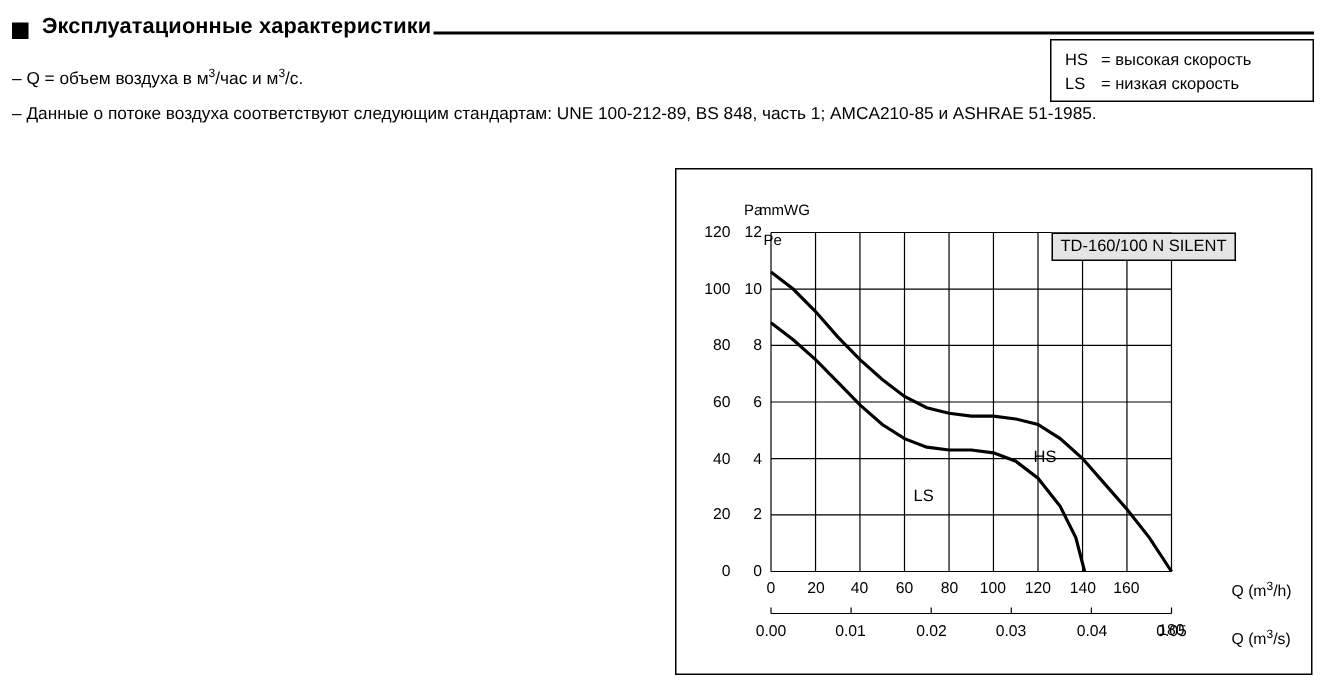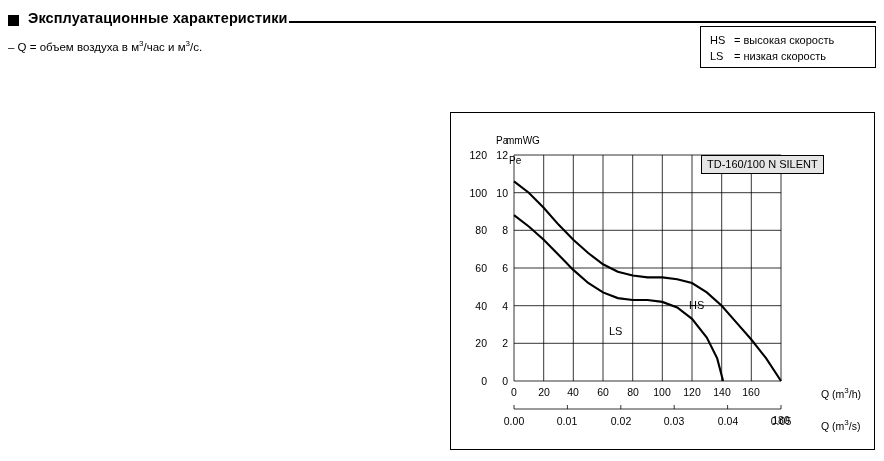--- a/index.html
+++ b/index.html
@@ -52,21 +52,21 @@
 
   
   #notes {
     position: absolute;
     left: 8px;
     top: 37px;
     width: 700px;
   }
   .note-line {
     font-size: 11.5px;
-    line-height: 13px;
+    line-height: 23px;
     white-space: nowrap;
   }
   sup { font-size: 8px; vertical-align: super; }
 
   
   #legend-box {
     position: absolute;
     left: 700px;
     top: 26px;
     width: 176px;
@@ -155,20 +155,21 @@
 <div id="header">
   <div id="header-square"></div>
   <div id="header-title">Эксплуатационные характеристики</div>
   <div id="header-rule"></div>
 </div>
 
 <div id="notes">
   <div class="note-line">
     <span>– Q = объем воздуха в м</span><sup>3</sup><span>/час и м</span><sup>3</sup><span>/с.</span>
   </div>
+  <div class="note-line">– Данные о потоке воздуха соответствуют следующим стандартам: UNE 100-212-89, BS 848, часть 1; AMCA210-85 и ASHRAE 51-1985.</div>
 </div>
 
 <div id="legend-box">
   <div class="legend-row" id="legend-row-0">
     <span class="lg-key">HS</span><span>=</span>&nbsp;<span>высокая скорость</span>
   </div>
   <div class="legend-row" id="legend-row-1">
     <span class="lg-key">LS</span><span>=</span>&nbsp;<span>низкая скорость</span>
   </div>
 </div>

